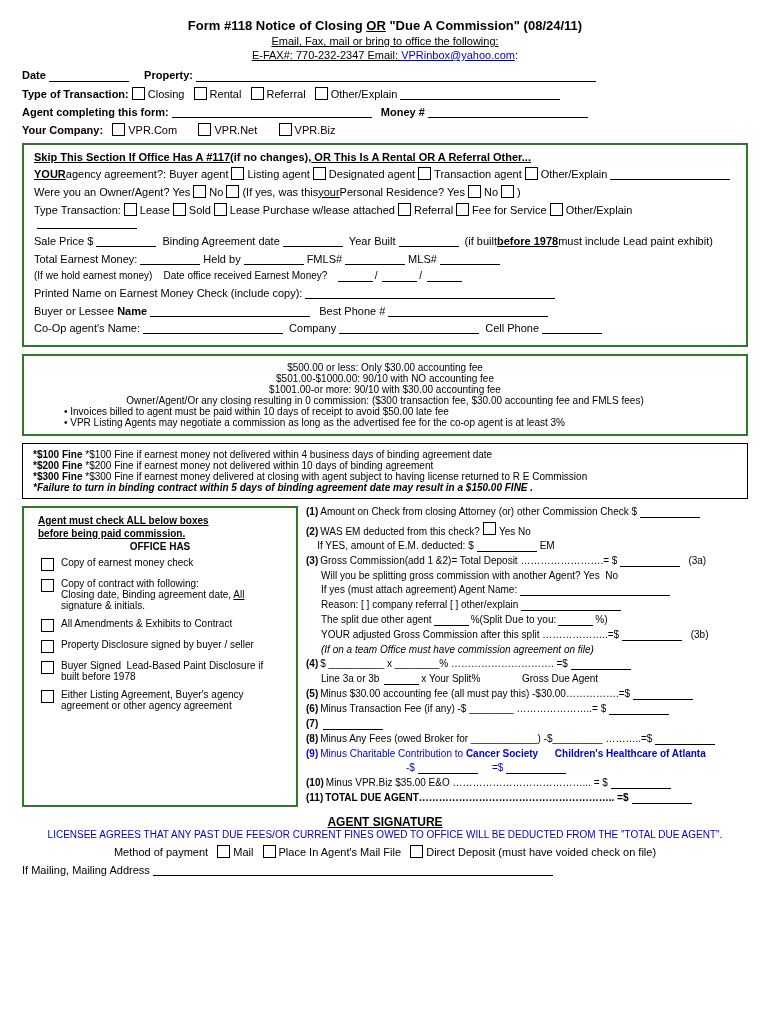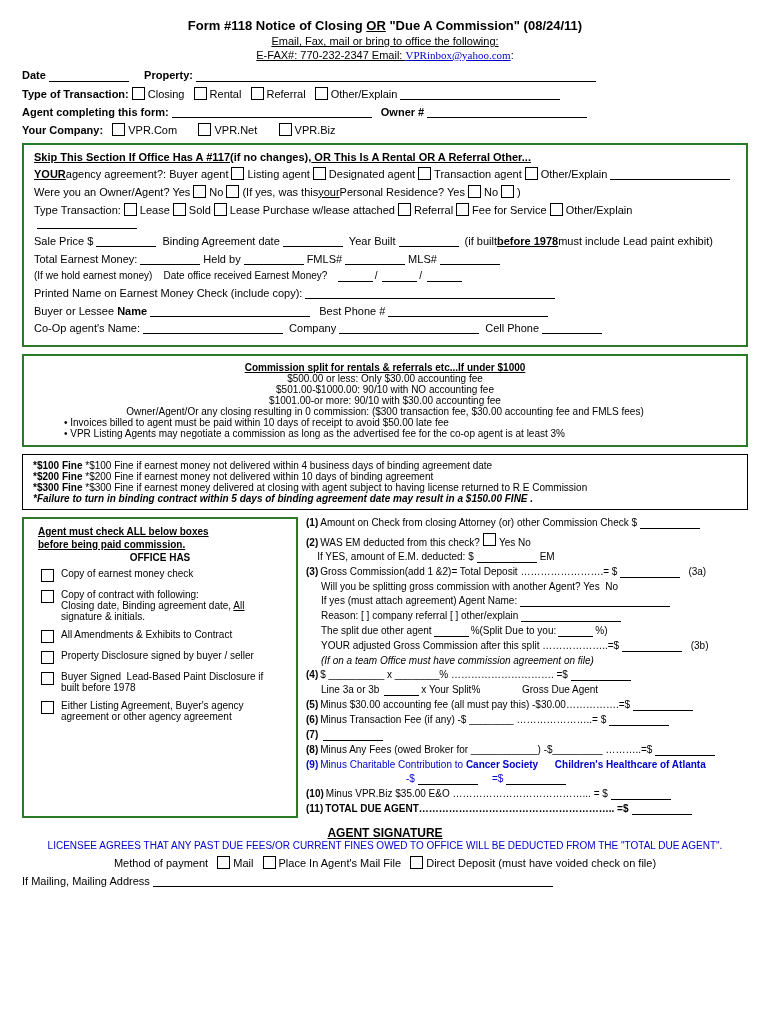--- a/index.html
+++ b/index.html
@@ -161,21 +161,21 @@
 </head>
 <body>
 
 <div class="form-title">
   <span>Form #118 Notice of Closing </span><span class="underline">OR</span><span> "Due A Commission"</span> <span>(08/24/11)</span>
 </div>
 <div class="form-subtitle">
   <span class="underline">Email, Fax, mail or bring to office the following:</span>
 </div>
 <div class="form-subtitle">
-  <span class="underline">E-FAX#: 770-232-2347 Email: </span><span class="underline" style="color:#00c;font-family:Liberation Serif, serif;">VPRinbox@yahoo.com</span><span>:</span>
+  <span class="underline">E-FAX#: 770-232-2347 Email: </span><span class="underline" style="color:#00c;">VPRinbox@yahoo.com</span><span>:</span>
 </div>
 
 <div style="margin: 8px 0 5px 0;">
   <span class="bold">Date</span><span class="field-line-sm underline-field" style="min-width:80px;">&nbsp;</span>
   &nbsp;&nbsp;
   <span class="bold">Property:</span><span class="field-line-lg" style="min-width:400px;">&nbsp;</span>
 </div>
 
 <div class="row">
   <span class="bold">Type of Transaction:</span>
@@ -190,21 +190,21 @@
   &nbsp;&nbsp;
   <span class="checkbox-box"></span>
   <span>Other/Explain</span>
   <span class="field-line" style="min-width:160px;">&nbsp;</span>
 </div>
 
 <div class="row">
   <span class="bold">Agent completing this form:</span>
   <span class="field-line" style="min-width:200px;">&nbsp;</span>
   &nbsp;&nbsp;
-  <span class="bold">Owner #</span>
+  <span class="bold">Money #</span>
   <span class="field-line" style="min-width:160px;">&nbsp;</span>
 </div>
 
 <div class="row">
   <span class="bold">Your Company:</span>
   &nbsp;&nbsp;
   <span class="checkbox-box"></span>
   <span>VPR.Com</span>
   &nbsp;&nbsp;&nbsp;&nbsp;&nbsp;&nbsp;
   <span class="checkbox-box"></span>
@@ -316,21 +316,20 @@
     &nbsp;
     <span>Company</span>
     <span class="field-line" style="min-width:140px;">&nbsp;</span>
     &nbsp;
     <span>Cell Phone</span>
     <span class="field-line-sm">&nbsp;</span>
   </div>
 </div>
 
 <div class="commission-split-box">
-  <div class="bold underline">Commission split for rentals &amp; referrals etc...If under $1000</div>
   <div>$500.00 or less: Only $30.00 accounting fee</div>
   <div>$501.00-$1000.00: 90/10 with NO accounting fee</div>
   <div>$1001.00-or more: 90/10 with $30.00 accounting fee</div>
   <div>Owner/Agent/Or any closing resulting in 0 commission: ($300 transaction fee, $30.00 accounting fee and FMLS fees)</div>
   <div style="text-align:left; padding-left:30px;">
     <div>• <span>Invoices billed to agent must be paid within 10 days of receipt to avoid $50.00 late fee</span></div>
     <div>• <span>VPR Listing Agents may negotiate a commission as long as the advertised fee for the co-op agent is at least 3%</span></div>
   </div>
 </div>
 

